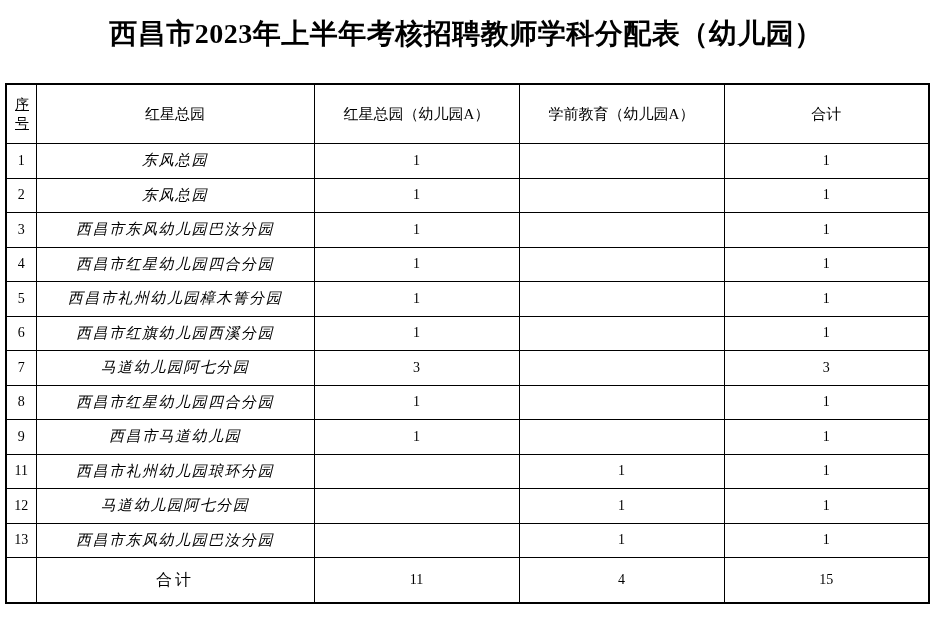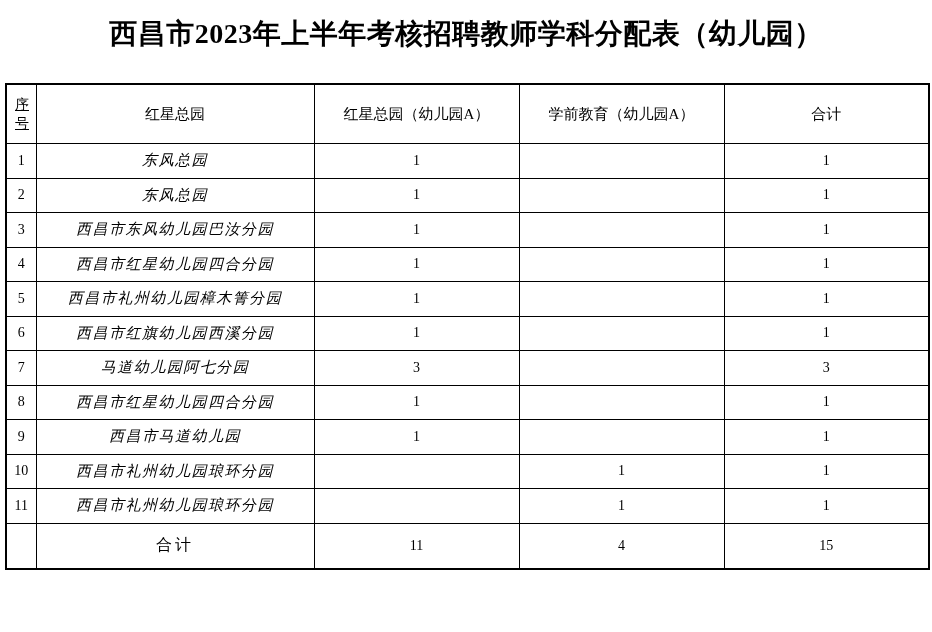--- a/index.html
+++ b/index.html
@@ -207,37 +207,44 @@
         </tr>
 
         <tr class="data-row">
           <td class="seq-cell">9</td>
           <td class="name-cell">西昌市马道幼儿园</td>
           <td class="num-cell">1</td>
           <td class="num-cell"></td>
           <td class="num-cell">1</td>
         </tr>
 
-        <tr class="data-row">
-          <td class="seq-cell">10</td>
-          <td class="name-cell">西昌市礼州幼儿园琅环分园</td>
-          <td class="num-cell"></td>
-          <td class="num-cell">1</td>
-          <td class="num-cell">1</td>
-        </tr>
 
         <tr class="data-row">
           <td class="seq-cell">11</td>
           <td class="name-cell">西昌市礼州幼儿园琅环分园</td>
           <td class="num-cell"></td>
           <td class="num-cell">1</td>
           <td class="num-cell">1</td>
         </tr>
 
-
+        <tr class="data-row">
+          <td class="seq-cell">12</td>
+          <td class="name-cell">马道幼儿园阿七分园</td>
+          <td class="num-cell"></td>
+          <td class="num-cell">1</td>
+          <td class="num-cell">1</td>
+        </tr>
+
+        <tr class="data-row">
+          <td class="seq-cell">13</td>
+          <td class="name-cell">西昌市东风幼儿园巴汝分园</td>
+          <td class="num-cell"></td>
+          <td class="num-cell">1</td>
+          <td class="num-cell">1</td>
+        </tr>
 
         <tr class="total-row">
           <td class="seq-cell"></td>
           <td class="total-label">合计</td>
           <td class="num-cell">11</td>
           <td class="num-cell">4</td>
           <td class="num-cell">15</td>
         </tr>
 
       </tbody>

